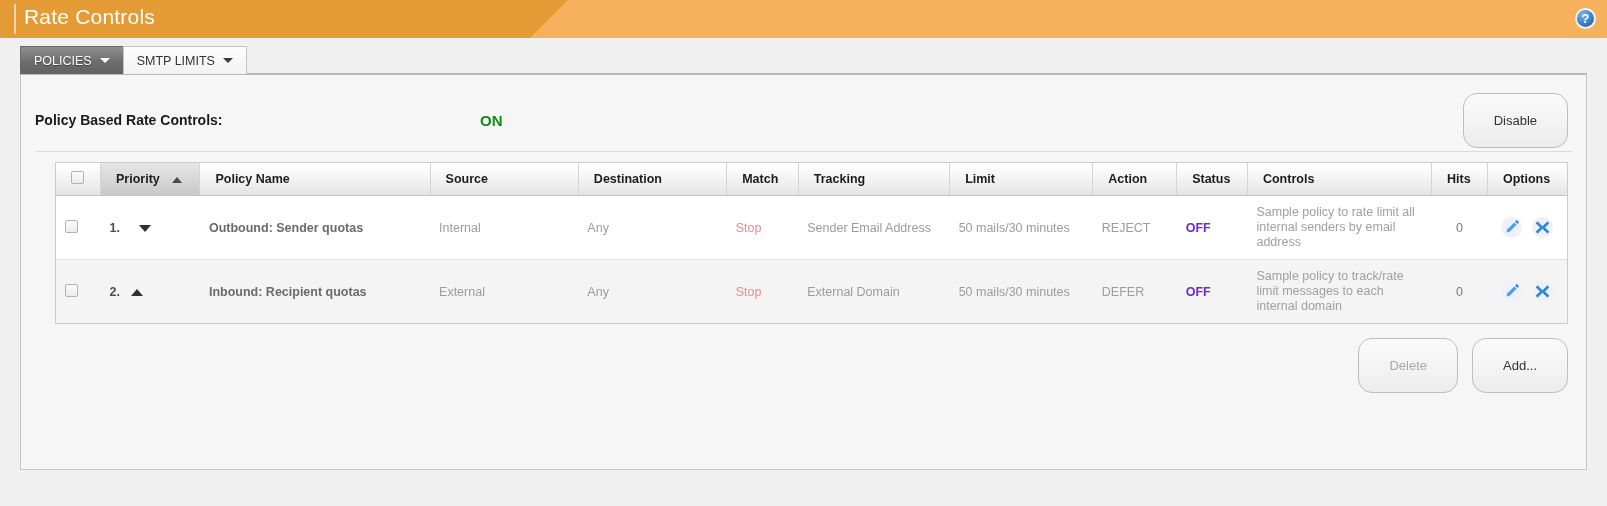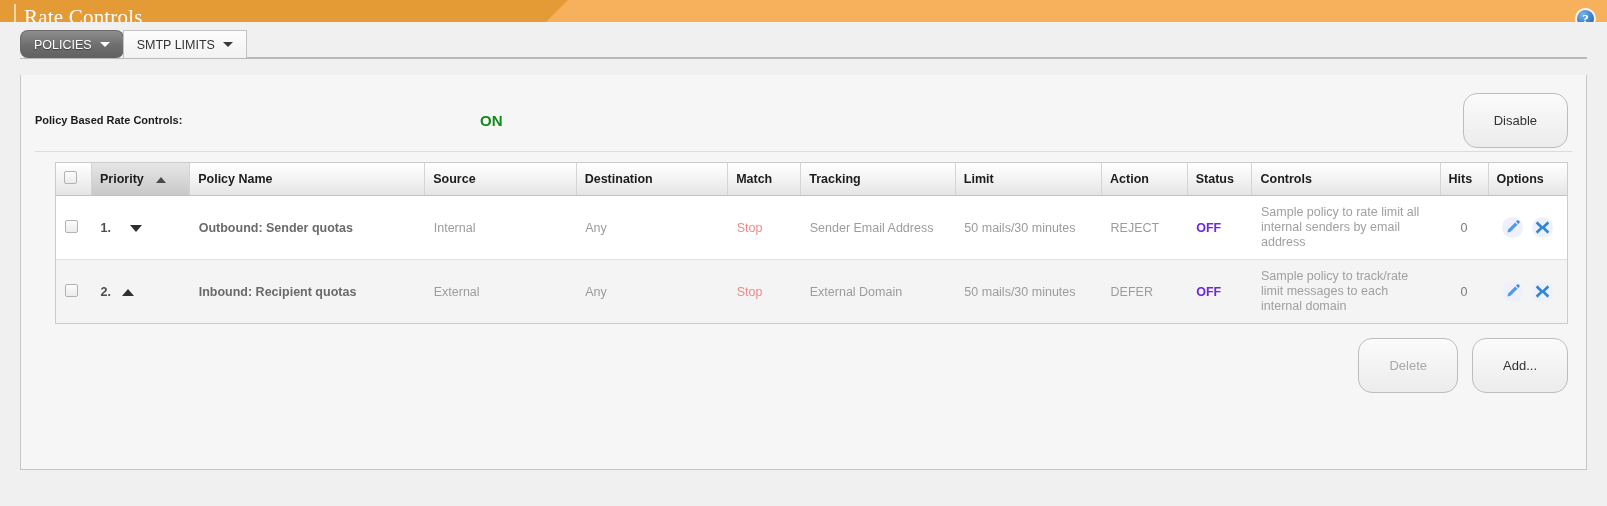--- a/index.html
+++ b/index.html
@@ -7,24 +7,23 @@
     margin: 0; padding: 0;
     width: 1607px; height: 506px;
     background: #f0f0f0;
     font-family: "Liberation Sans", sans-serif;
     overflow: hidden;
   }
 
   
   .banner {
     position: relative;
-    height: 22px;
+    height: 38px;
     background: #f7b15c;
     overflow: hidden;
-    font-family: Liberation Serif, serif;
   }
   .banner-dark {
     position: absolute;
     top: 0; left: 0;
     width: 530px; height: 38px;
     background: #e49b36;
   }
   .banner-slant {
     position: absolute;
     top: 0; left: 530px;
@@ -91,21 +90,20 @@
     margin-left: 8px;
     width: 0; height: 0;
     border-left: 5px solid transparent;
     border-right: 5px solid transparent;
   }
   .tab.active {
     background: linear-gradient(to bottom, #8e8e8e 0%, #6d6d6d 55%, #616161 100%);
     color: #ffffff;
     border-color: #6a6a6a;
     text-shadow: 0 1px 1px rgba(0,0,0,.45);
-    border-radius: 8px;
   }
   .tab.active .caret { border-top: 5px solid #ffffff; }
   .tab.inactive {
     background: linear-gradient(to bottom, #fdfdfd 0%, #f2f2f2 100%);
     color: #333;
   }
   .tab.inactive .caret { border-top: 5px solid #3a3a3a; }
   .tab-filler { flex: 1; border-bottom: 1px solid #b9b9b9; }
 
   
@@ -118,21 +116,21 @@
     border-top: none;
   }
 
   .status-row {
     display: flex;
     align-items: center;
     padding: 28px 18px 0 14px;
     height: 62px;
   }
   .status-label {
-    font-size: 11px;
+    font-size: 14px;
     font-weight: bold;
     color: #1a1a1a;
     width: 445px;
   }
   .status-value {
     font-size: 15px;
     font-weight: bold;
     color: #138a17;
     flex: 1;
   }
@@ -217,21 +215,21 @@
     background: #ffffff;
   }
   table { width: 100%; border-collapse: collapse; }
   thead th {
     background: linear-gradient(to bottom, #ffffff 0%, #f3f3f3 50%, #e4e4e4 100%);
     border-right: 1px solid #d4d4d4;
     border-bottom: 1px solid #c2c2c2;
     font-size: 12.5px;
     color: #1c1c1c;
     text-align: left;
-    padding: 8px 8px;
+    padding: 8px 15px;
     font-weight: bold;
     white-space: nowrap;
   }
   thead th.sorted {
     background: linear-gradient(to bottom, #e6e6e6 0%, #d6d6d6 55%, #c8c8c8 100%);
   }
   thead th.last { border-right: none; }
   .sort-asc {
     display: inline-block; margin-left: 9px;
     width:0;height:0;

